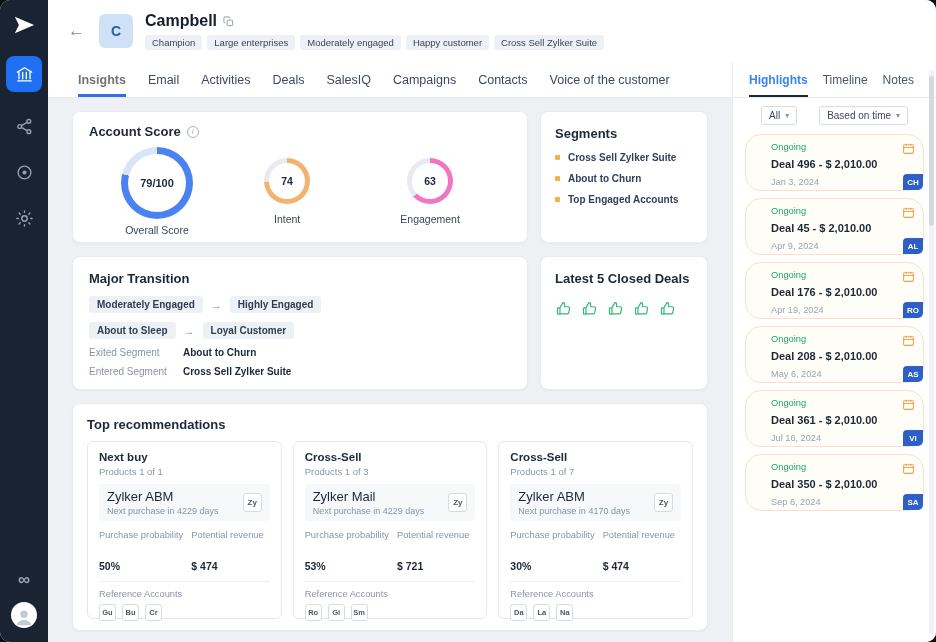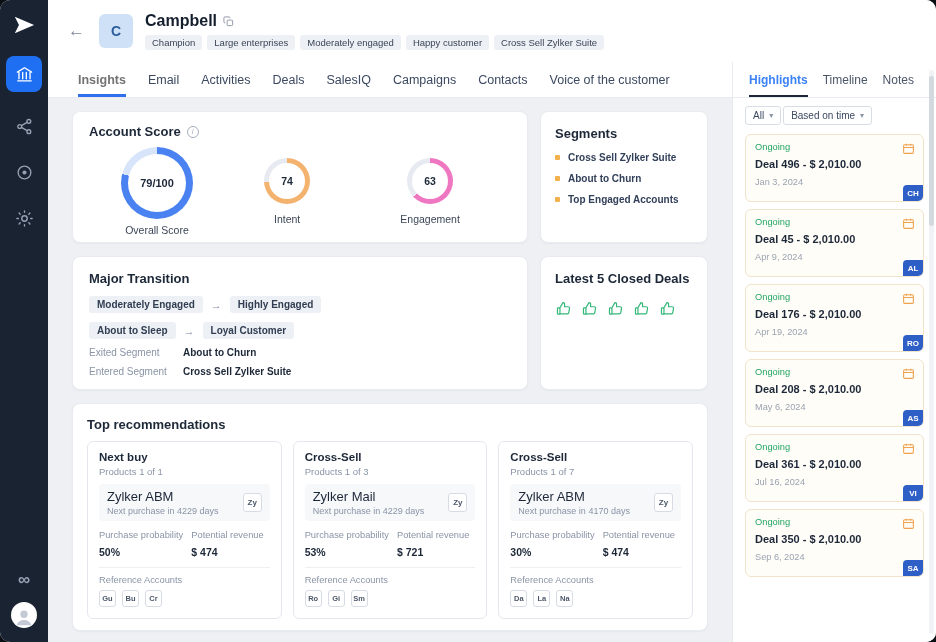--- a/index.html
+++ b/index.html
@@ -82,36 +82,36 @@
   .reco-sub{flex:1;border:1px solid #e4e8ee;border-radius:6px;background:#fff;padding:9px 11px;height:178px;position:relative}
   .reco-type{font-size:11.5px;font-weight:bold;color:#1c2738}
   .reco-pag{font-size:9.5px;color:#8a94a6;margin-top:3px}
   .prod-box{margin-top:7px;background:#f6f8fa;border-radius:4px;padding:5px 8px;display:flex;align-items:center;gap:6px}
   .prod-info{flex:1;min-width:0}
   .prod-name{font-size:13px;font-weight:normal;color:#1c2738}
   .prod-note{font-size:9px;color:#8a94a6;margin-top:2px}
   .mini-avatar{width:19px;height:19px;border:1px solid #d7dce4;border-radius:3px;background:#fff;font-size:8px;color:#4b5768;display:flex;align-items:center;justify-content:center;flex-shrink:0;font-weight:bold}
   .stats-row{display:flex;justify-content:space-between;margin-top:9px;padding-right:6px}
   .stat-label{font-size:9.3px;color:#8a94a6}
-  .stat-value{font-size:10.5px;font-weight:bold;color:#1c2738;margin-top:6px}
+  .stat-value{font-size:10.5px;font-weight:bold;color:#1c2738;margin-top:20px}
   .reco-div{border-top:1px solid #edf0f3;margin-top:9px}
   .ref-label{font-size:9.3px;color:#8a94a6;margin-top:7px}
   .ref-row{display:flex;gap:6px;margin-top:5px}
   .ref-avatar{width:17px;height:17px;border:1px solid #d7dce4;border-radius:3px;background:#fff;font-size:7.5px;color:#4b5768;display:flex;align-items:center;justify-content:center;font-weight:bold}
 
   
   .right-panel{width:204px;border-left:1px solid #e7eaee;display:flex;flex-direction:column;background:#fff;flex-shrink:0}
   .right-tabs{height:36px;display:flex;gap:15px;padding:0 16px;border-bottom:1px solid #e7eaee;align-items:stretch;flex-shrink:0}
   .rtab{font-size:12px;color:#4a5568;display:flex;align-items:center;border-bottom:2px solid transparent;cursor:pointer;padding-top:2px}
   .rtab.active{color:#3b82f6;font-weight:bold;border-bottom-color:#1c2738}
-  .filters{display:flex;gap:2px;padding:8px 12px 6px}
+  .filters{display:flex;gap:22px;padding:8px 28px 6px}
   .filter{border:1px solid #d8dde5;border-radius:3px;font-size:10px;color:#3c4960;padding:3px 7px;display:flex;align-items:center;gap:5px;background:#fff;cursor:pointer;white-space:nowrap}
   .filter .chev{font-size:8px;color:#8a94a6}
   .deals-list{flex:1;padding:3px 12px 8px;display:flex;flex-direction:column;gap:7px;overflow:hidden}
-  .deal-card{position:relative;border:1px solid #f1e4ca;background:#fffdf7;border-radius:6px;padding:7px 9px;height:68px;flex-shrink:0;cursor:pointer}
+  .deal-card{position:relative;border:1px solid #f1e4ca;background:#fffdf7;border-radius:16px;padding:7px 25px;height:57px;flex-shrink:0;cursor:pointer}
   .deal-status{color:#22a565;font-size:9.3px}
   .deal-title{font-size:11px;font-weight:bold;color:#1c2738;margin-top:6px}
   .deal-date{font-size:9.2px;color:#9aa3b2;margin-top:7px}
   .deal-avatar{position:absolute;right:0;bottom:0;width:20px;height:16px;background:#2e5fc7;color:#fff;font-size:8px;font-weight:bold;display:flex;align-items:center;justify-content:center;border-radius:4px 0 5px 0}
   .deal-cal{position:absolute;top:7px;right:8px;display:flex}
 
   .scroll-track{position:absolute;right:2px;top:70px;bottom:8px;width:5px;border-radius:3px;background:#f1f2f5}
   .scroll-thumb{position:absolute;right:2px;top:76px;width:5px;height:150px;border-radius:3px;background:#d4d9e0}
 </style>
 </head>

